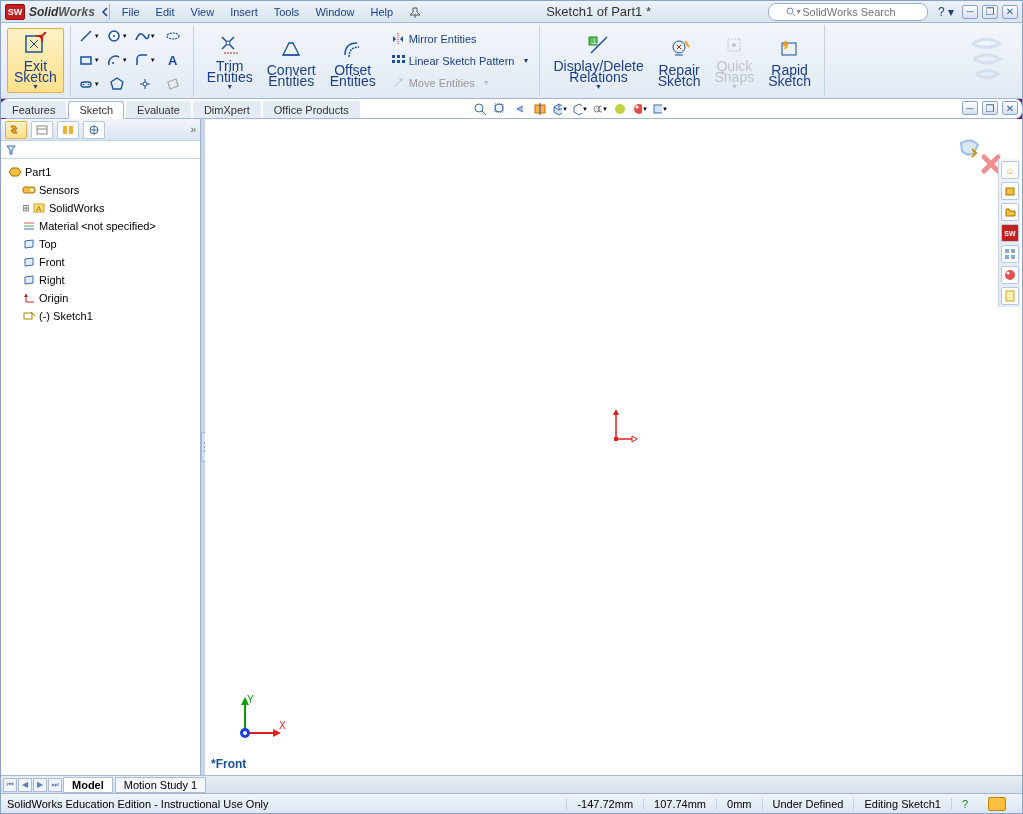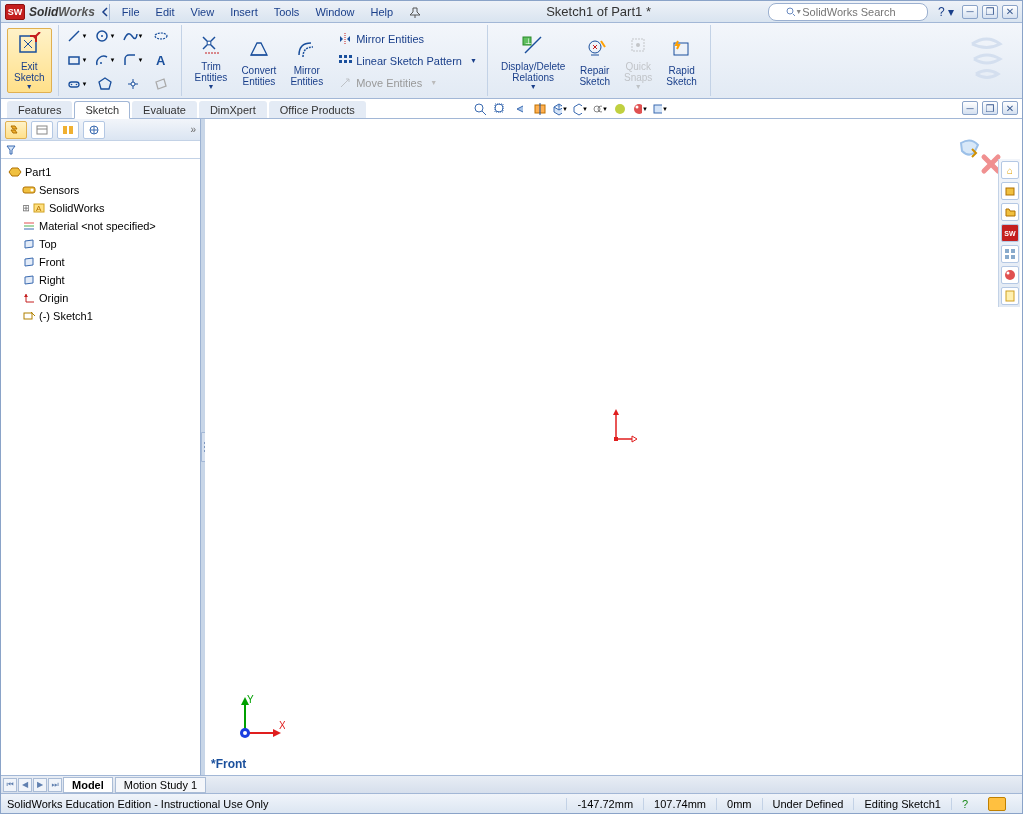--- a/index.html
+++ b/index.html
@@ -17,32 +17,32 @@
 .search-box input { border: none; outline: none; font-size: 11px; width: 100%; color: #888; background: transparent; }
 .title-right { display: flex; align-items: center; gap: 4px; }
 .win-btn { width: 16px; height: 14px; border: 1px solid #8aa3c8; background: linear-gradient(#fff,#d4e0f0); border-radius: 2px; display: inline-flex; justify-content: center; align-items: center; color: #3a5a90; font-size: 10px; cursor: pointer; }
 .help-q { color: #1a3f8a; font-size: 12px; cursor: pointer; padding: 0 4px;}
 
 .ribbon { height: 76px; background: linear-gradient(#f3f6fb, #e2eaf4); border-bottom: 1px solid #a2b7d6; display: flex; align-items: stretch; padding: 2px 0; position: relative; }
 .ribbon-group { border-right: 1px solid #c3d2e6; padding: 2px 6px; display: flex; align-items: center; }
 .rb-btn { display: flex; flex-direction: column; align-items: center; justify-content: center; padding: 2px 6px; border: 1px solid transparent; border-radius: 2px; cursor: pointer; }
 .rb-btn.active { background: linear-gradient(#fff2c8,#ffe08a); border: 1px solid #e0b050; }
 .rb-icon-lg { width: 28px; height: 28px; display: flex; justify-content: center; align-items: center; }
-.rb-label { font-size: 10px; color: #1a3f8a; text-align: center; line-height: 11px; margin-top: 2px; }
+.rb-label { font-size: 14px; color: #1a3f8a; text-align: center; line-height: 11px; margin-top: 2px; }
 .rb-label.disabled { color: #999; }
 .rb-small-grid { display: grid; grid-template-columns: repeat(4, 26px); grid-template-rows: repeat(3, 22px); gap: 2px; }
 .rb-small { width: 24px; height: 20px; display: flex; justify-content: center; align-items: center; border: 1px solid transparent; border-radius: 2px; cursor: pointer; }
 .rb-text-btn { display: flex; align-items: center; height: 20px; padding: 0 4px; cursor: pointer; color: #1a3f8a; gap: 4px;}
 .rb-text-btn.disabled { color: #999; cursor: default; }
 .rb-text-btn.disabled .mini-icon { opacity: 0.5; }
 .mini-icon { width: 14px; height: 14px; display: inline-flex; justify-content:center; align-items:center;}
 .dropdown-arrow { font-size: 7px; color: #1a3f8a; display: block; text-align: center;}
 .ribbon-logo { position: absolute; right: 10px; top: 6px; font-size: 48px; color: #d8e2f0; font-style: italic; font-weight: bold; font-family: 'Brush Script MT', cursive; }
 
-.ribbon-tabs { height: 20px; background: #fff; border-bottom: 1px solid #a2b7d6; display: flex; align-items: flex-end; padding-left: 6px; position: relative;}
+.ribbon-tabs { height: 20px; background: #fff; border-bottom: 1px solid #a2b7d6; display: flex; align-items: flex-end; position: relative; border-radius: 7px;}
 .r-tab { padding: 2px 10px; border: 1px solid transparent; border-bottom: none; border-radius: 3px 3px 0 0; color: #333; font-size: 11px; cursor: pointer; background: #e4ebf5; margin-right: 2px;}
 .r-tab.active { background: #fff; border: 1px solid #a2b7d6; border-bottom: 1px solid #fff; position: relative; top: 1px; }
 .view-toolbar { position: absolute; left: 470px; top: 0; height: 20px; display: flex; align-items: center; gap: 2px; }
 .vt-btn { width: 18px; height: 16px; display: inline-flex; justify-content:center;align-items:center; cursor: pointer; border: 1px solid transparent; border-radius: 2px;}
 .ribbon-tabs .right-ctrls { position: absolute; right: 4px; top: 2px; display: flex; gap: 4px;}
 
 .main { flex: 1; display: flex; overflow: hidden; position: relative; }
 .feature-tree { width: 200px; background: #fff; border-right: 1px solid #9cb2d2; display: flex; flex-direction: column; }
 .ft-tabs { height: 22px; background: linear-gradient(#f2f5fa,#dbe5f2); border-bottom: 1px solid #c3d2e6; display: flex; align-items: center; padding: 0 4px; gap: 4px;}
 .ft-tab { width: 22px; height: 18px; border: 1px solid #b4c8e4; border-radius: 2px; display:flex;justify-content:center;align-items:center; cursor: pointer; background: #fff;}
@@ -239,21 +239,21 @@
         <div class="rb-label" style="white-space:pre-line;">Convert
 Entities</div>
       </div>
       <div class="rb-btn">
         <div class="rb-icon-lg">
             <svg width="24" height="24">
               <path d="M4 18 Q4 6 16 6" stroke="#1a4f9c" fill="none" stroke-width="1.5"></path>
               <path d="M8 20 Q8 10 18 10" stroke="#1a4f9c" fill="none" stroke-width="1.5" stroke-dasharray="2 1"></path>
             </svg>
           </div>
-        <div class="rb-label" style="white-space:pre-line;">Mirror
+        <div class="rb-label" style="white-space:pre-line;">Offset
 Entities</div>
       </div>
       <div style="display:flex;flex-direction:column;justify-content:center;gap:2px;margin-left:4px;">
         <div class="rb-text-btn">
           <span class="mini-icon">
               <svg width="14" height="14">
                 <path d="M7 1 l0 12" stroke="#c41e1e" stroke-dasharray="1 1"></path>
                 <path d="M2 4 l3 3 l-3 3 z" fill="#1a4f9c"></path>
                 <path d="M12 4 l-3 3 l3 3 z" fill="#1a4f9c"></path>
               </svg>

